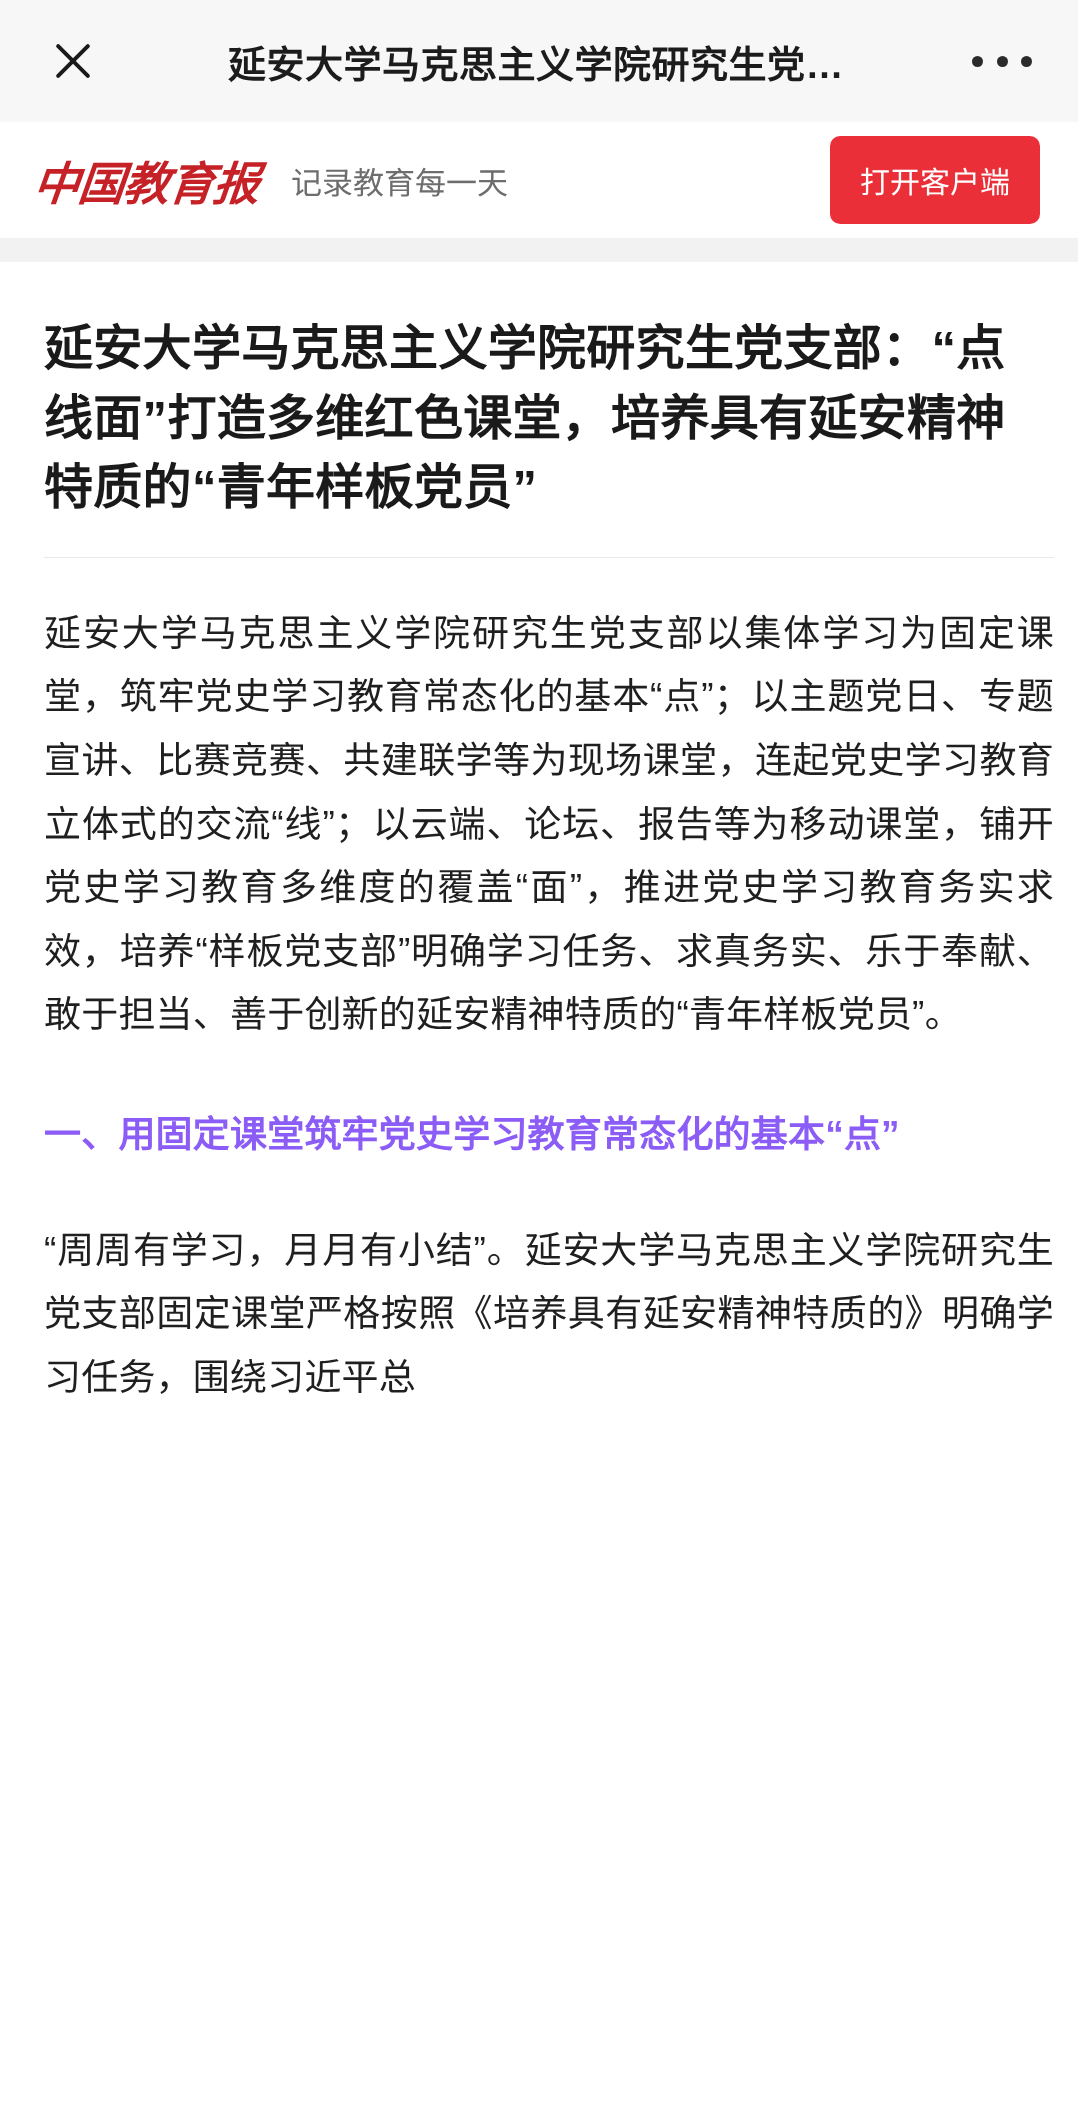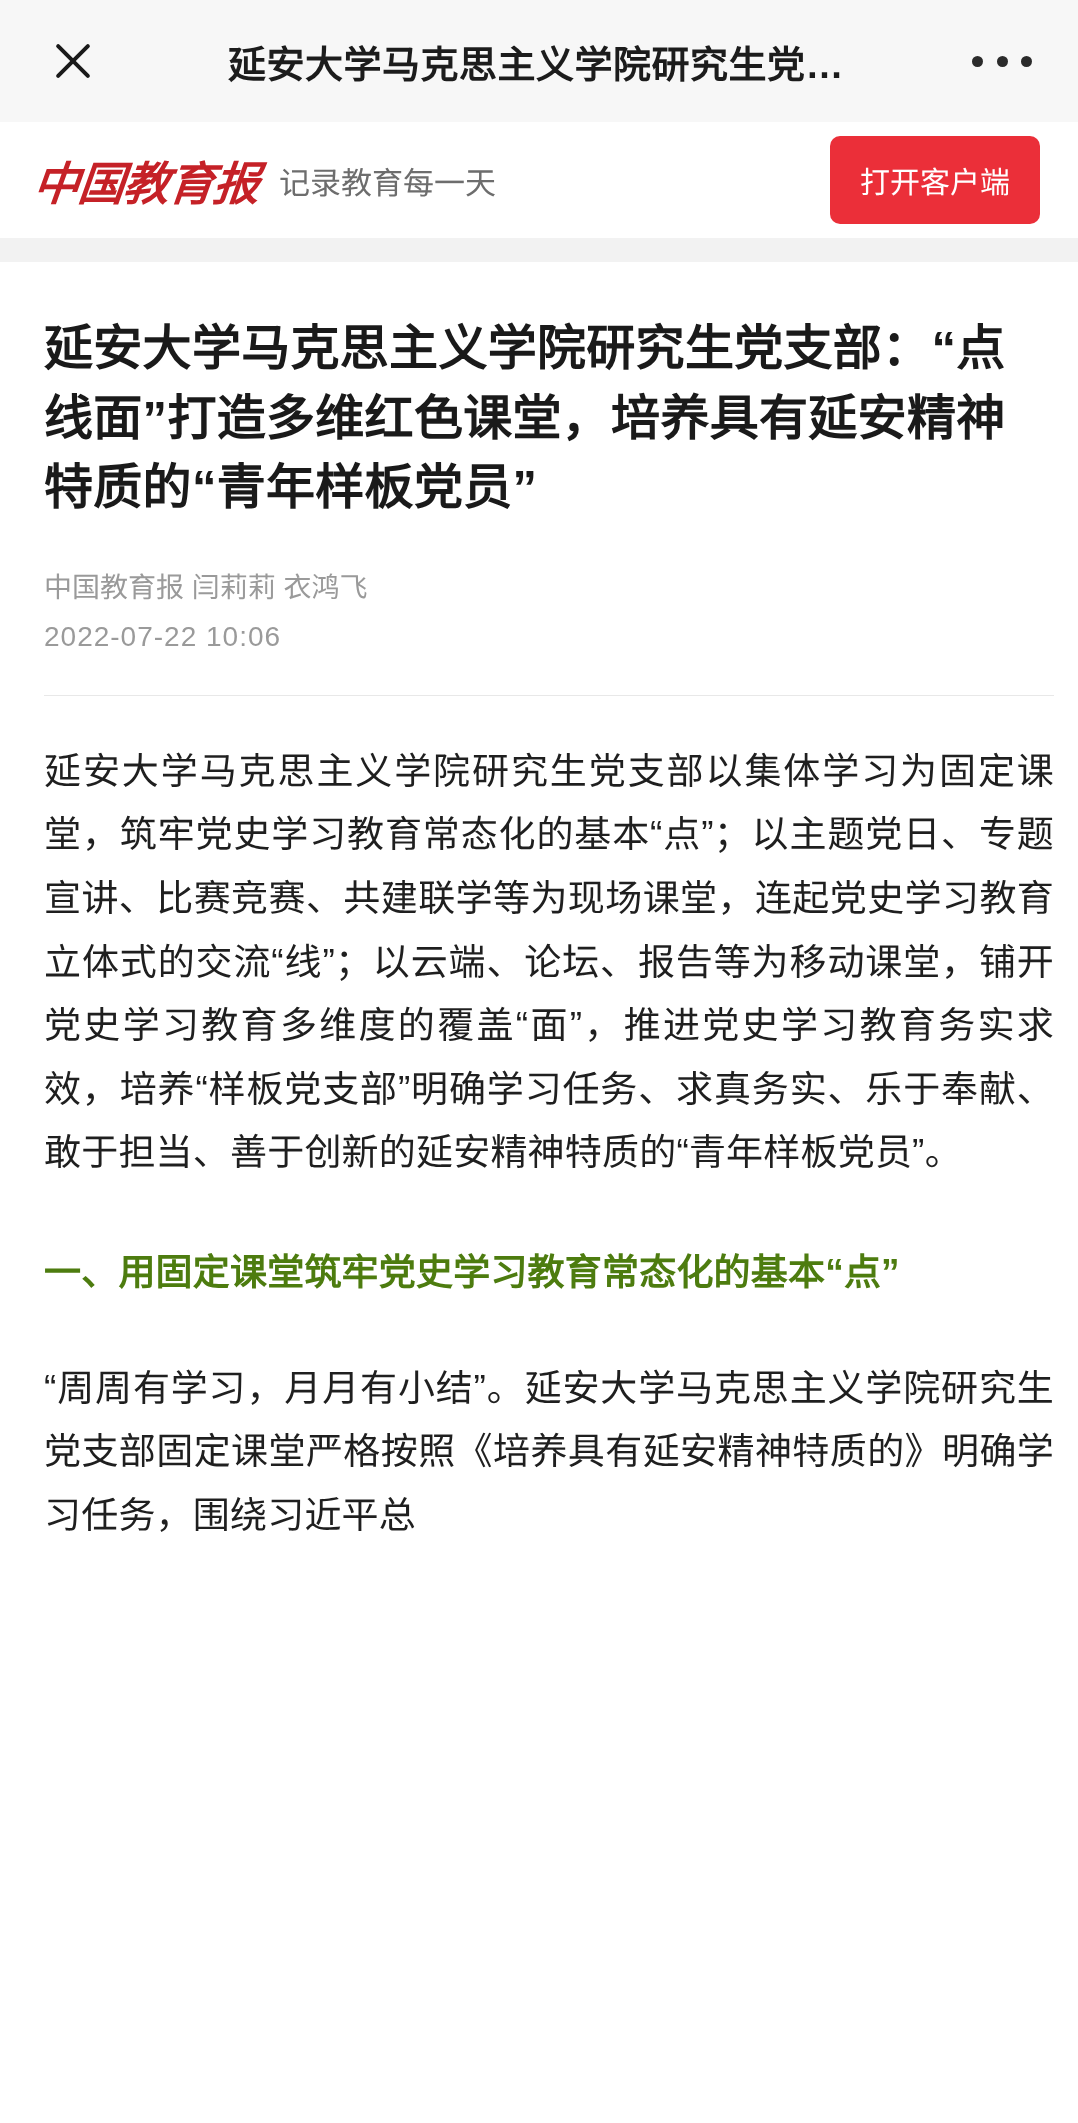--- a/index.html
+++ b/index.html
@@ -94,21 +94,21 @@
     font-family: "DejaVu Serif", "Liberation Serif", serif;
     font-size: 46px;
     font-weight: bold;
     font-style: italic;
     color: #c52127;
     letter-spacing: -1px;
     white-space: nowrap;
     transform: skewX(-6deg);
   }
   .brand-slogan {
-    margin-left: 20px;
+    margin-left: 32px;
     font-size: 31px;
     color: #6d6d6d;
     white-space: nowrap;
   }
   .open-app-btn {
     margin-left: auto;
     background: #eb2f39;
     color: #ffffff;
     font-size: 30px;
     border: none;
@@ -159,21 +159,21 @@
     line-height: 1.72;
     color: #1f1f1f;
     text-align: justify;
     letter-spacing: 0.2px;
   }
   .section-heading {
     margin-top: 56px;
     font-size: 37px;
     line-height: 1.72;
     font-weight: bold;
-    color: #4d7c0f;
+    color: #8b5cf6;
     letter-spacing: 0.2px;
   }
   .body-text.after-heading {
     margin-top: 52px;
   }
 </style>
 </head>
 <body>
 
 <div class="page">
@@ -192,24 +192,20 @@
     <div class="brand-logo">中国教育报</div>
     <div class="brand-slogan">记录教育每一天</div>
     <button class="open-app-btn">打开客户端</button>
   </div>
 
   <div class="divider-band"></div>
 
   <div class="article">
     <h1 class="article-title">延安大学马克思主义学院研究生党支部：“点线面”打造多维红色课堂，培养具有延安精神特质的“青年样板党员”</h1>
 
-    <div class="article-meta">
-      <span class="meta-source">中国教育报 闫莉莉 衣鸿飞</span>
-      <span class="meta-date">2022-07-22 10:06</span>
-    </div>
 
     <hr class="meta-rule">
 
     <p class="body-text">延安大学马克思主义学院研究生党支部以集体学习为固定课堂，筑牢党史学习教育常态化的基本“点”；以主题党日、专题宣讲、比赛竞赛、共建联学等为现场课堂，连起党史学习教育立体式的交流“线”；以云端、论坛、报告等为移动课堂，铺开党史学习教育多维度的覆盖“面”，推进党史学习教育务实求效，培养“样板党支部”明确学习任务、求真务实、乐于奉献、敢于担当、善于创新的延安精神特质的“青年样板党员”。</p>
 
     <h2 class="section-heading">一、用固定课堂筑牢党史学习教育常态化的基本“点”</h2>
 
     <p class="body-text after-heading">“周周有学习，月月有小结”。延安大学马克思主义学院研究生党支部固定课堂严格按照《培养具有延安精神特质的》明确学习任务，围绕习近平总</p>
   </div>
 

